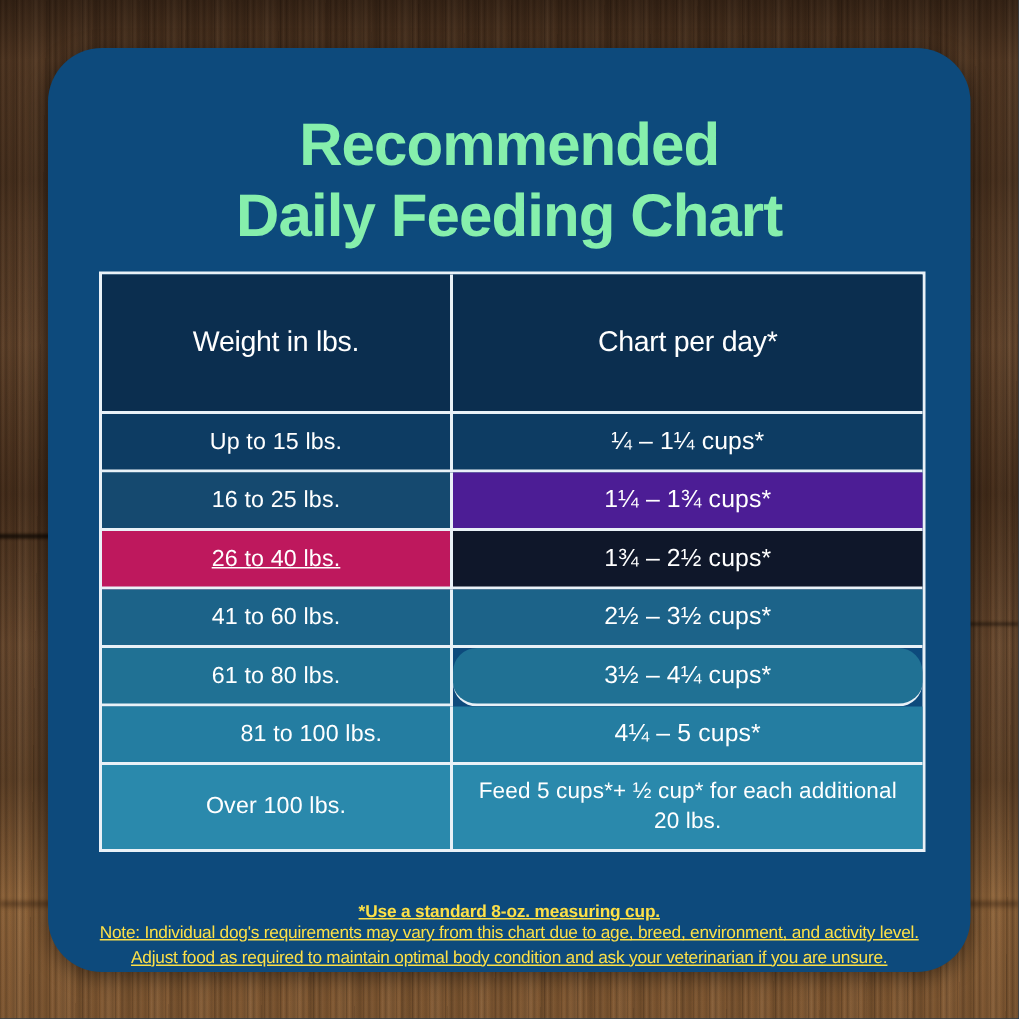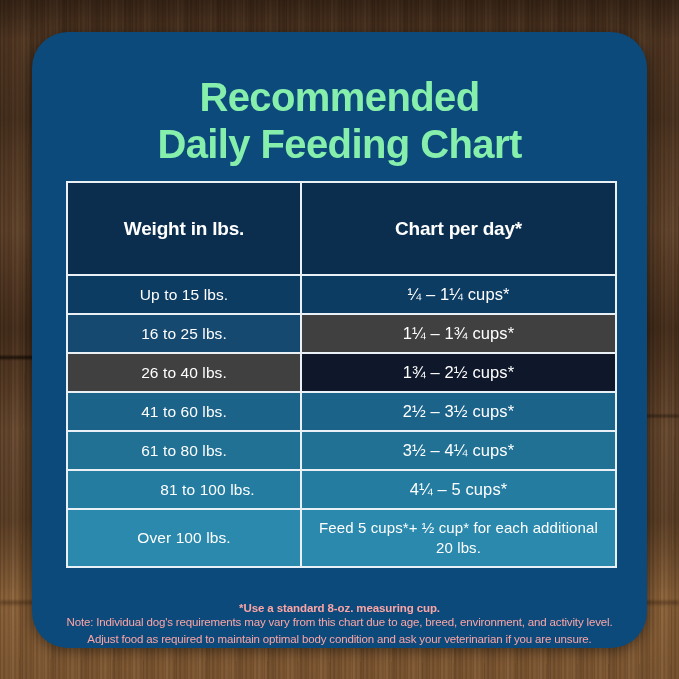--- a/index.html
+++ b/index.html
@@ -121,21 +121,21 @@
   #feeding-table td:last-child, #feeding-table th:last-child { border-right: none; }
   #feeding-table tr:last-child td { border-bottom: none; }
 
   #feeding-table col.c1 { width: 234px; }
   #feeding-table col.c2 { width: 313px; }
 
   .hdr-cell {
     background: #0b2e4f;
     height: 93px;
     font-size: 19px;
-    font-weight: bold;
+    font-weight: normal;
     letter-spacing: -0.2px;
   }
 
   .row-cell {
     height: 39px;
     font-size: 15.5px;
     font-weight: normal;
     letter-spacing: 0.1px;
   }
   .row-cell.cups { font-size: 16.5px; margin-left: 20px; }
@@ -151,21 +151,22 @@
   tr.r6 .row-cell { height: 56px; line-height: 1.32; }
   tr.r6 .row-cell.cups { font-size: 15px; padding: 0 16px; }
 
   
   #footnotes {
     position: absolute;
     left: 20px;
     right: 20px;
     top: 570px;
     text-align: center;
-    color: #fca5a5;
+    color: #fde047;
+    text-decoration: underline;
   }
   #fn-star {
     font-size: 11.5px;
     font-weight: bold;
     letter-spacing: -0.1px;
   }
   #fn-note, #fn-adjust {
     font-size: 11.5px;
     font-weight: normal;
     line-height: 1.45;
@@ -199,33 +200,33 @@
         <th class="hdr-cell">Chart per day*</th>
       </tr>
     </thead>
     <tbody>
       <tr class="r0">
         <td class="row-cell weight" style="background: rgb(13, 60, 99);">Up to 15 lbs.</td>
         <td class="row-cell cups" style="background: rgb(13, 60, 99);">¼ – 1¼ cups*</td>
       </tr>
       <tr class="r1">
         <td class="row-cell weight" style="background: rgb(21, 73, 111);">16 to 25 lbs.</td>
-        <td class="row-cell cups" style="background: #404040;">1¼ – 1¾  cups*</td>
+        <td class="row-cell cups" style="background: #4c1d95;">1¼ – 1¾  cups*</td>
       </tr>
       <tr class="r2">
-        <td class="row-cell weight" style="background: #404040;">26 to 40 lbs.</td>
+        <td class="row-cell weight" style="background: #be185d; text-decoration: underline;">26 to 40 lbs.</td>
         <td class="row-cell cups" style="background: #0f172a;">1¾ – 2½ cups*</td>
       </tr>
       <tr class="r3">
         <td class="row-cell weight" style="background: rgb(28, 99, 137);">41 to 60 lbs.</td>
         <td class="row-cell cups" style="background: rgb(28, 99, 137);">2½ – 3½ cups*</td>
       </tr>
       <tr class="r4">
         <td class="row-cell weight" style="background: rgb(32, 113, 148); text-align: center;">61 to 80 lbs.</td>
-        <td class="row-cell cups" style="background: rgb(32, 113, 148);">3½ – 4¼ cups*</td>
+        <td class="row-cell cups" style="background: rgb(32, 113, 148); border-radius: 16px;">3½ – 4¼ cups*</td>
       </tr>
       <tr class="r5">
         <td class="row-cell weight" style="background: rgb(36, 125, 161); padding-left: 47px;">81 to 100 lbs.</td>
         <td class="row-cell cups" style="background: rgb(36, 125, 161);">4¼ – 5 cups*</td>
       </tr>
       <tr class="r6">
         <td class="row-cell weight" style="background: rgb(42, 137, 172);">Over 100 lbs.</td>
         <td class="row-cell cups" style="background: rgb(42, 137, 172);">Feed 5 cups*+ ½ cup* for each additional 20 lbs.</td>
       </tr>
     </tbody>

